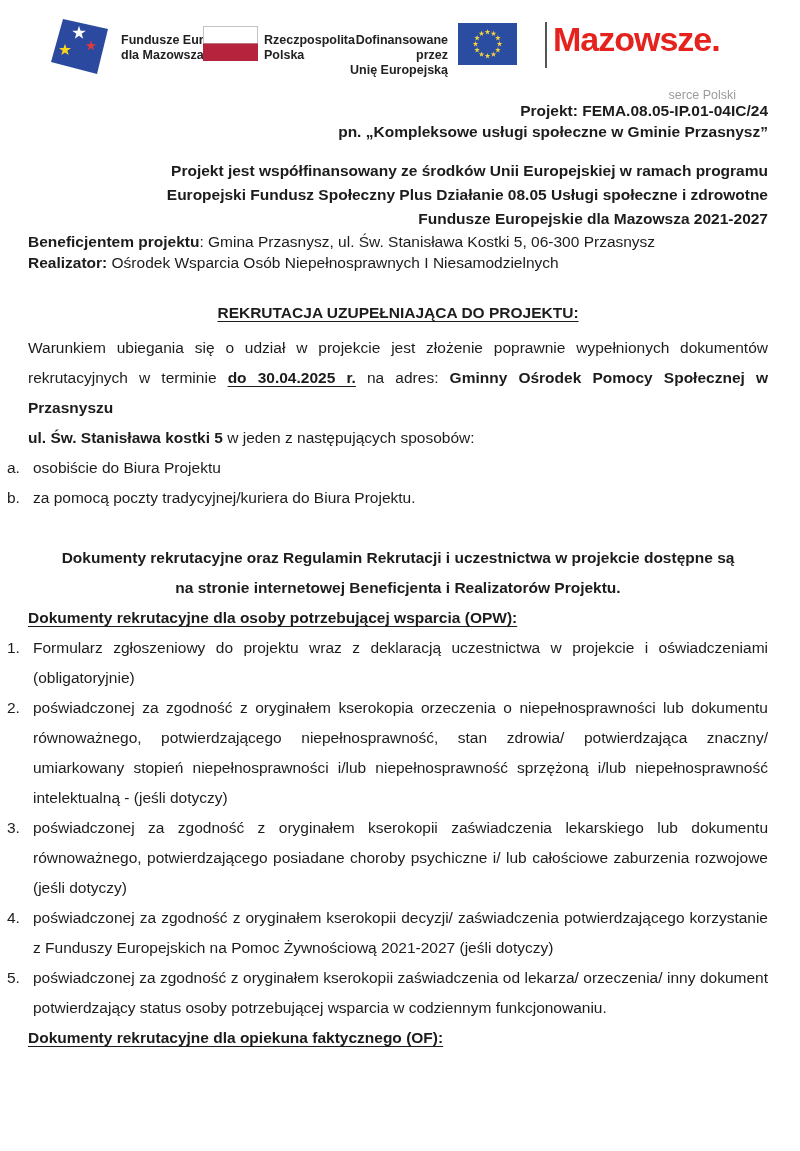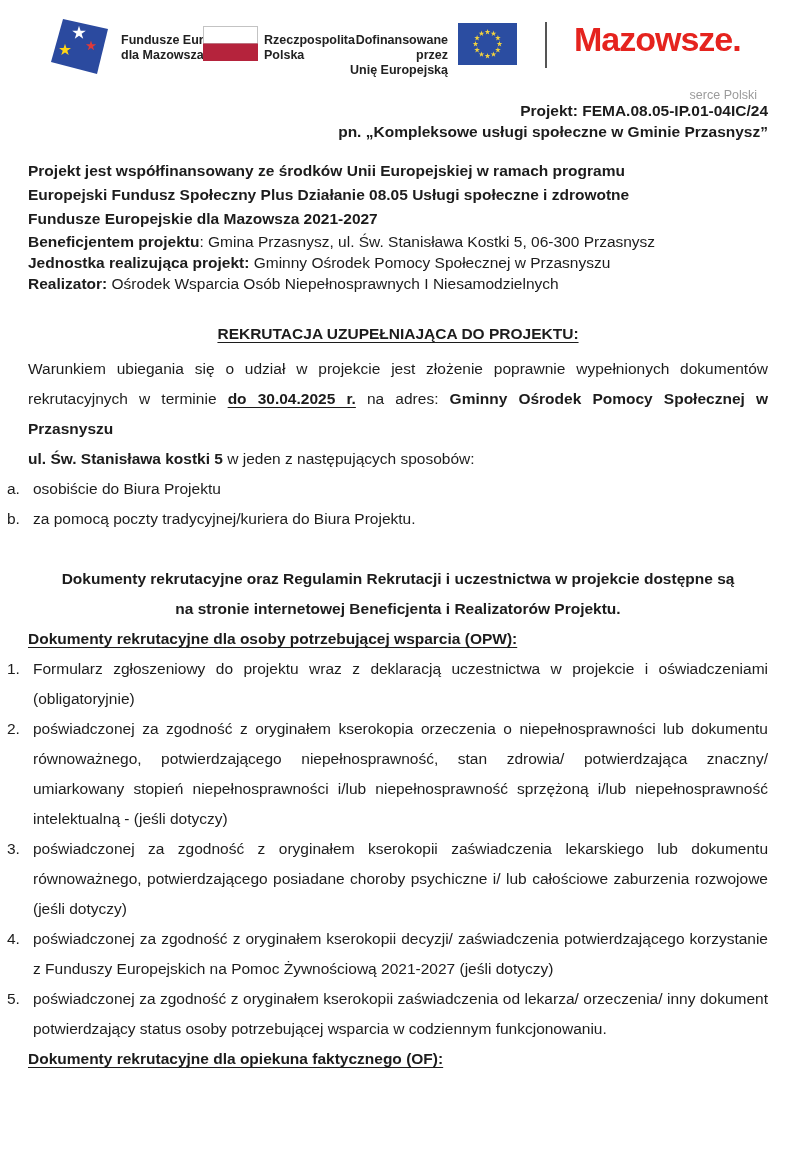--- a/index.html
+++ b/index.html
@@ -11,28 +11,28 @@
   }
   
   .header { position:relative; height:72px; margin-top:10px; }
   .fe-logo-svg   { position:absolute; left:48px;  top:8px; }
   .fe-logo-text  { position:absolute; left:121px; top:23px; font-size:12.5px; font-weight:700; line-height:15px; color:#222; }
   .pl-flag-svg   { position:absolute; left:203px; top:16px; }
   .pl-logo-text  { position:absolute; left:264px; top:23px; font-size:12.5px; font-weight:700; line-height:15px; color:#222; }
   .eu-logo-text  { position:absolute; left:334px; top:23px; width:114px; text-align:right; font-size:12.5px; font-weight:700; line-height:15px; color:#222; }
   .eu-flag-svg   { position:absolute; left:458px; top:13px; }
   .hdr-divider   { position:absolute; left:545px; top:12px; }
-  .maz-logo      { position:absolute; left:574px; top:11px; width:186px; }
+  .maz-logo      { position:absolute; left:553px; top:11px; width:186px; }
   .maz-wordmark  { font-size:34px; font-weight:700; letter-spacing:-1px; line-height:36px; white-space:nowrap; }
   .maz-tagline   { text-align:right; font-size:12.5px; line-height:13px; padding-right:3px; margin-top:1px; }
 
   
   .content { padding:0 32px 0 28px; }
   .title-block { margin-top:18px; text-align:right; font-weight:700; line-height:21px; }
-  .cofund      { margin-top:17px; text-align:left; font-weight:700; line-height:24px; }
+  .cofund      { margin-top:17px; text-align:right; font-weight:700; line-height:24px; }
   .costs       { margin-top:10px; font-weight:700; line-height:21px; }
   .parties     { line-height:21px; }
   .b  { font-weight:700; }
   .bu { font-weight:700; text-decoration:underline; text-underline-offset:3px; }
   .rek-heading { margin-top:29px; text-align:center; font-weight:700; text-decoration:underline; text-underline-offset:3px; line-height:21px; }
   .rek-para    { margin-top:10px; line-height:30px; text-align:justify; }
   .avail       { margin-top:30px; text-align:center; font-weight:700; line-height:30px; }
   .doc-heading { font-weight:700; text-decoration:underline; text-underline-offset:3px; line-height:30px; }
   .li { display:flex; line-height:30px; }
   .li .marker { flex:0 0 26px; margin-left:-21px; }
@@ -109,21 +109,20 @@
 
     <div class="cofund">
       <div>Projekt jest współfinansowany ze środków Unii Europejskiej w ramach programu</div>
       <div>Europejski Fundusz Społeczny Plus Działanie 08.05 Usługi społeczne i zdrowotne</div>
       <div>Fundusze Europejskie dla Mazowsza 2021-2027</div>
     </div>
 
 
     <div class="parties">
       <div><span class="b">Beneficjentem projektu</span><span>: Gmina Przasnysz, ul. Św. Stanisława Kostki 5, 06-300 Przasnysz</span></div>
-      <div><span class="b">Jednostka realizująca projekt:</span><span> Gminny Ośrodek Pomocy Społecznej w Przasnyszu</span></div>
       <div><span class="b">Realizator:</span><span> Ośrodek Wsparcia Osób Niepełnosprawnych I Niesamodzielnych</span></div>
     </div>
 
     <div class="rek-heading">REKRUTACJA UZUPEŁNIAJĄCA DO PROJEKTU:</div>
 
     <div class="rek-para"><span>Warunkiem ubiegania się o udział w projekcie jest złożenie poprawnie wypełnionych dokumentów rekrutacyjnych w terminie </span><span class="bu">do 30.04.2025 r.</span><span> na adres: </span><span class="b">Gminny Ośrodek Pomocy Społecznej w Przasnyszu</span><br><span class="b">ul. Św. Stanisława kostki 5</span><span> w jeden z następujących sposobów:</span></div>
 
     <div class="methods">
       <div class="li">
         <span class="marker">a.</span>

